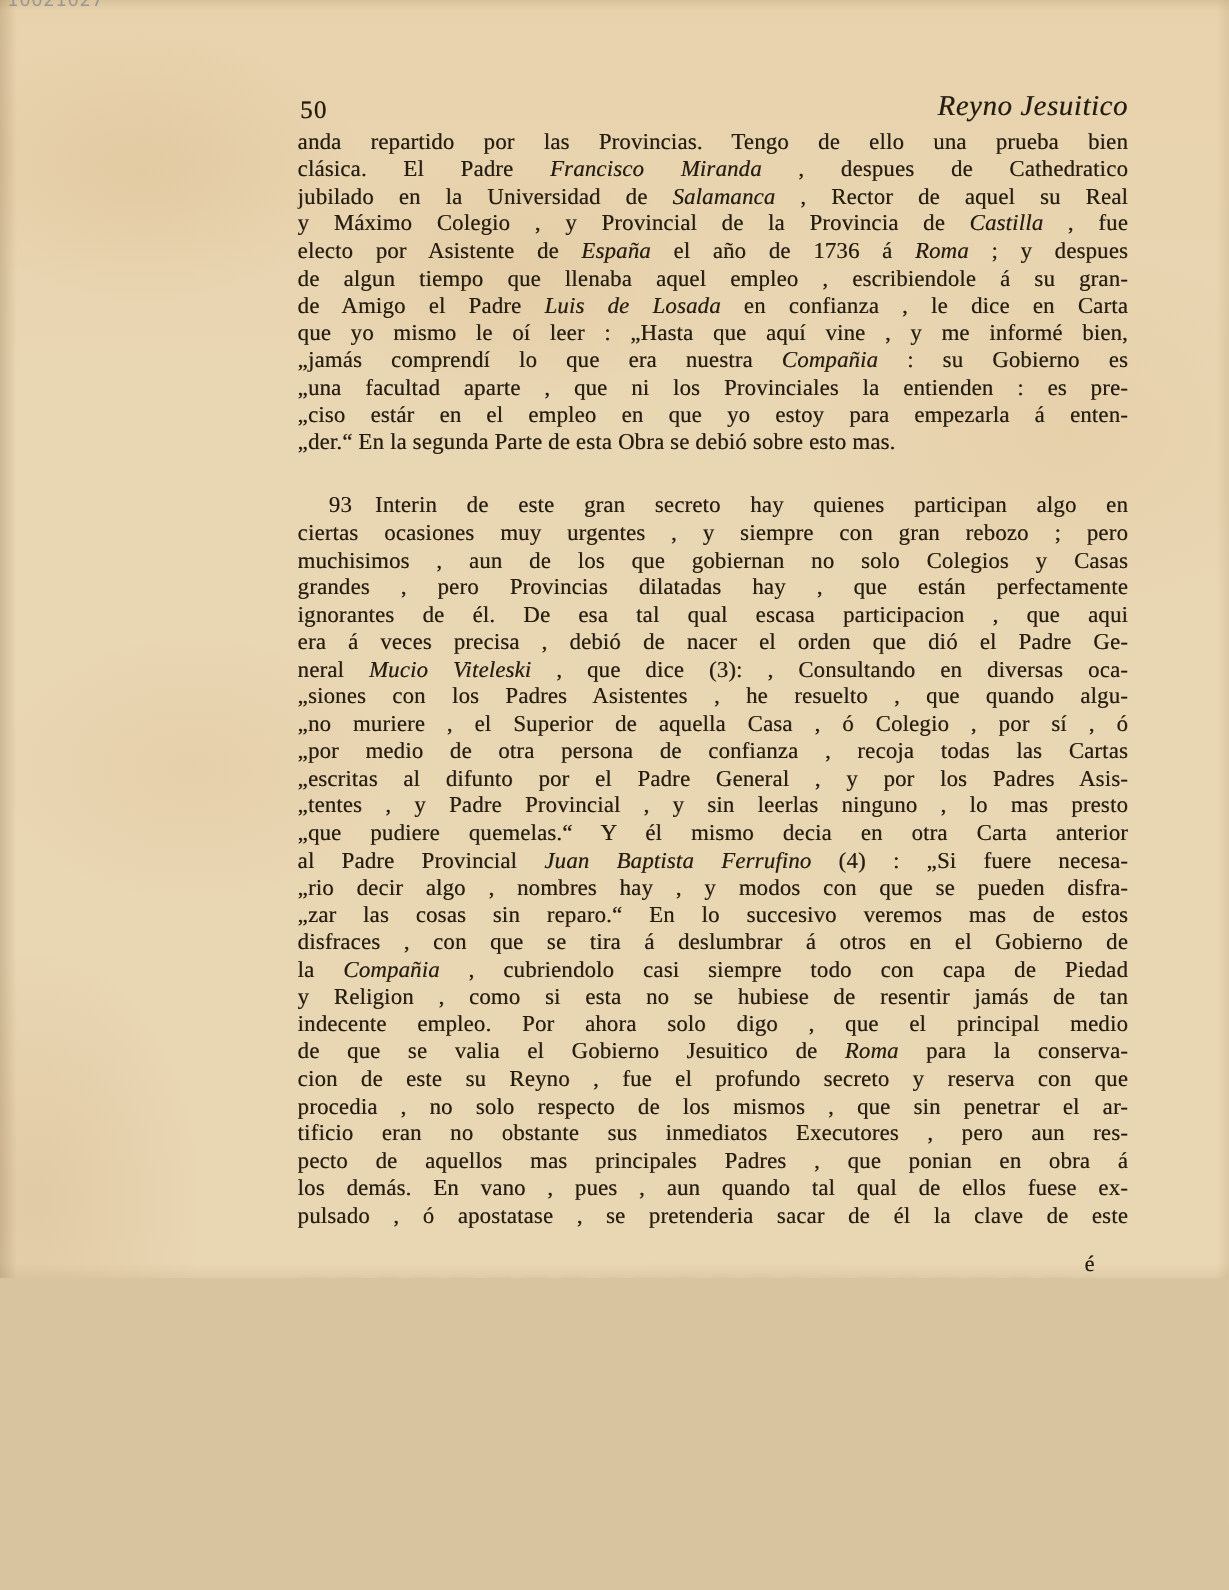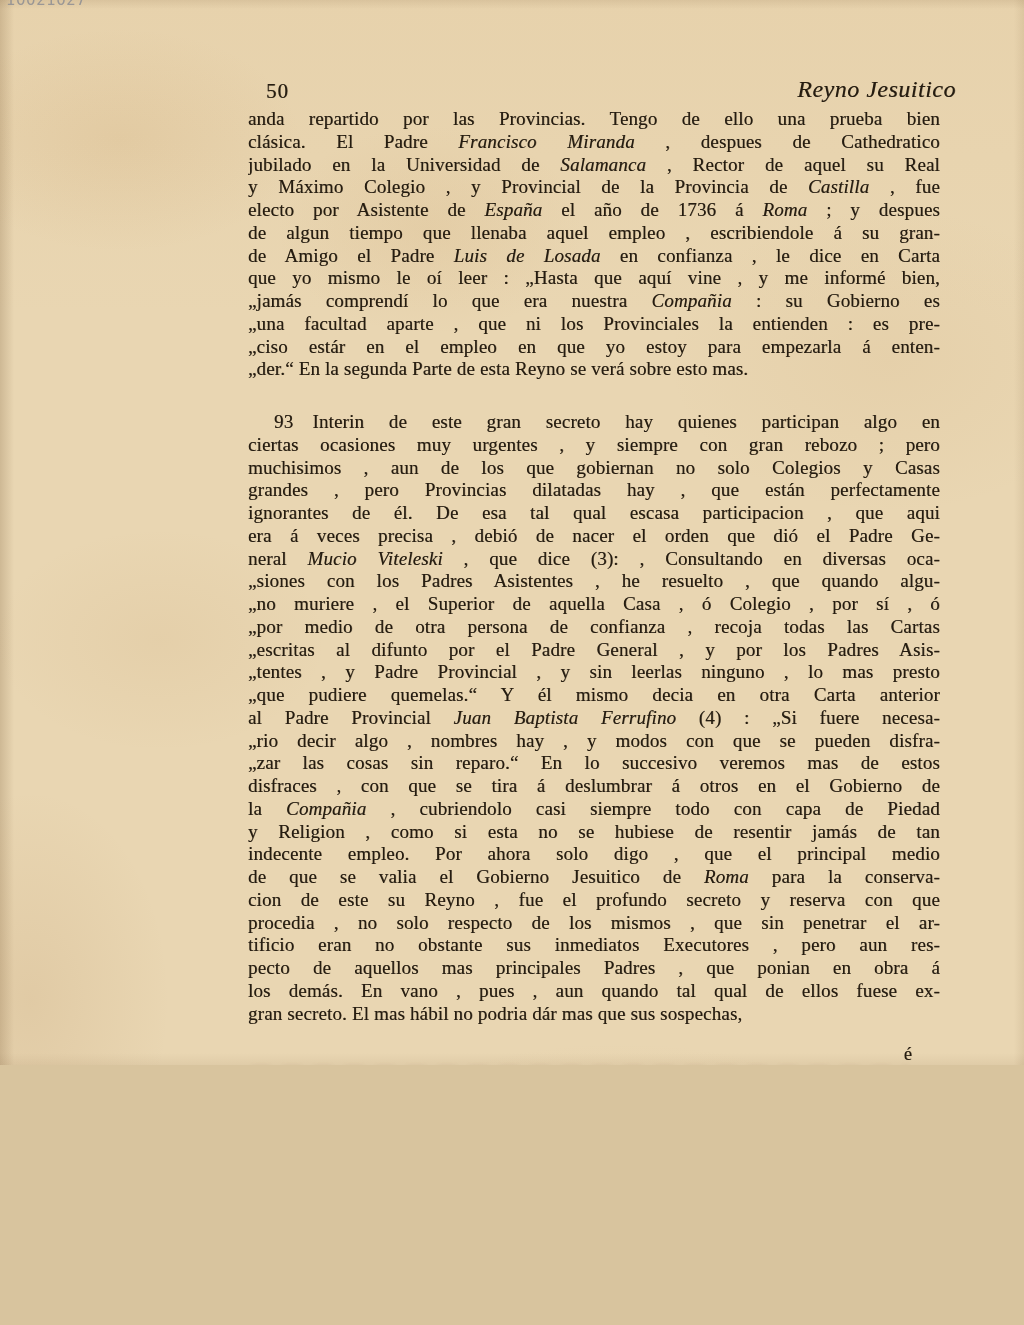--- a/index.html
+++ b/index.html
@@ -21,21 +21,21 @@
       linear-gradient(270deg, rgba(110,80,45,.10) 0px, rgba(110,80,45,0) 10px),
       linear-gradient(180deg, rgba(110,80,45,.12) 0px, rgba(110,80,45,0) 9px),
       linear-gradient(0deg, rgba(110,80,45,.08) 0px, rgba(110,80,45,0) 12px);
     text-decoration: underline;
   }
   .scan-id{
     position:absolute;left:6px;top:-9px;
     font-family:"DejaVu Sans", sans-serif;
     font-size:15px;color:#8e8e93;letter-spacing:.5px;opacity:.85;
   }
-  .header{position:absolute;left:264px;top:76px;width:692px;height:32px;}
+  .header{position:absolute;left:248px;top:76px;width:692px;height:32px;}
   .page-number{position:absolute;left:2px;top:3px;font-size:21px;letter-spacing:1px;text-shadow:.4px 0 0 rgba(37,28,16,.6);}
   .running-title{
     position:absolute;left:0;right:0;top:0;text-align:right;
     font-style:italic;font-size:24px;letter-spacing:.5px;
     text-shadow:.4px 0 0 rgba(37,28,16,.55);
   }
   .body-text{
     position:absolute;left:248px;top:108px;width:692px;
     font-size:19px;
   }
@@ -86,21 +86,21 @@
       <div class="line">clásica. El Padre <i>Francisco Miranda</i> , despues de Cathedratico</div>
       <div class="line">jubilado en la Universidad de <i>Salamanca</i> , Rector de aquel su Real</div>
       <div class="line">y Máximo Colegio , y Provincial de la Provincia de <i>Castilla</i> , fue</div>
       <div class="line">electo por Asistente de <i>España</i> el año de 1736 á <i>Roma</i> ; y despues</div>
       <div class="line">de algun tiempo que llenaba aquel empleo , escribiendole á su gran-</div>
       <div class="line">de Amigo el Padre <i>Luis de Losada</i> en confianza , le dice en Carta</div>
       <div class="line">que yo mismo le oí leer : „Hasta que aquí vine , y me informé bien,</div>
       <div class="line">„jamás comprendí lo que era nuestra <i>Compañia</i> : su Gobierno es</div>
       <div class="line">„una facultad aparte , que ni los Provinciales la entienden : es pre-</div>
       <div class="line">„ciso estár en el empleo en que yo estoy para empezarla á enten-</div>
-      <div class="line end">„der.“ En la segunda Parte de esta Reyno se verá sobre esto mas.</div>
+      <div class="line end">„der.“ En la segunda Parte de esta Obra se debió sobre esto mas.</div>
       <div class="line ind">93 Interin de este gran secreto hay quienes participan algo en</div>
       <div class="line">ciertas ocasiones muy urgentes , y siempre con gran rebozo ; pero</div>
       <div class="line">muchisimos , aun de los que gobiernan no solo Colegios y Casas</div>
       <div class="line">grandes , pero Provincias dilatadas hay , que están perfectamente</div>
       <div class="line">ignorantes de él. De esa tal qual escasa participacion , que aqui</div>
       <div class="line">era á veces precisa , debió de nacer el orden que dió el Padre Ge-</div>
       <div class="line">neral <i>Mucio Viteleski</i> , que dice (3): , Consultando en diversas oca-</div>
       <div class="line">„siones con los Padres Asistentes , he resuelto , que quando algu-</div>
       <div class="line">„no muriere , el Superior de aquella Casa , ó Colegio , por sí , ó</div>
       <div class="line">„por medio de otra persona de confianza , recoja todas las Cartas</div>
@@ -113,21 +113,21 @@
       <div class="line">disfraces , con que se tira á deslumbrar á otros en el Gobierno de</div>
       <div class="line">la <i>Compañia</i> , cubriendolo casi siempre todo con capa de Piedad</div>
       <div class="line">y Religion , como si esta no se hubiese de resentir jamás de tan</div>
       <div class="line">indecente empleo. Por ahora solo digo , que el principal medio</div>
       <div class="line">de que se valia el Gobierno Jesuitico de <i>Roma</i> para la conserva-</div>
       <div class="line">cion de este su Reyno , fue el profundo secreto y reserva con que</div>
       <div class="line">procedia , no solo respecto de los mismos , que sin penetrar el ar-</div>
       <div class="line">tificio eran no obstante sus inmediatos Executores , pero aun res-</div>
       <div class="line">pecto de aquellos mas principales Padres , que ponian en obra á</div>
       <div class="line">los demás. En vano , pues , aun quando tal qual de ellos fuese ex-</div>
-      <div class="line end">gran secreto. El mas hábil no podria dár mas que sus sospechas,</div>
+      <div class="line">pulsado , ó apostatase , se pretenderia sacar de él la clave de este</div>
     </div>
 
   <div class="catchword">é</div>
 
   <div class="ghost-bleed"></div>
 
   <div class="footnote-rule"></div>
 
   <div class="footnote"><span class="fn-item">(3) Ibid. <i>Tom.</i> 1 , <i>pag.</i> 2.</span><span class="fn-item">(4) Ibid. <i>Tom.</i> 1 , <i>pag.</i> 10.</span></div>
 </div>

